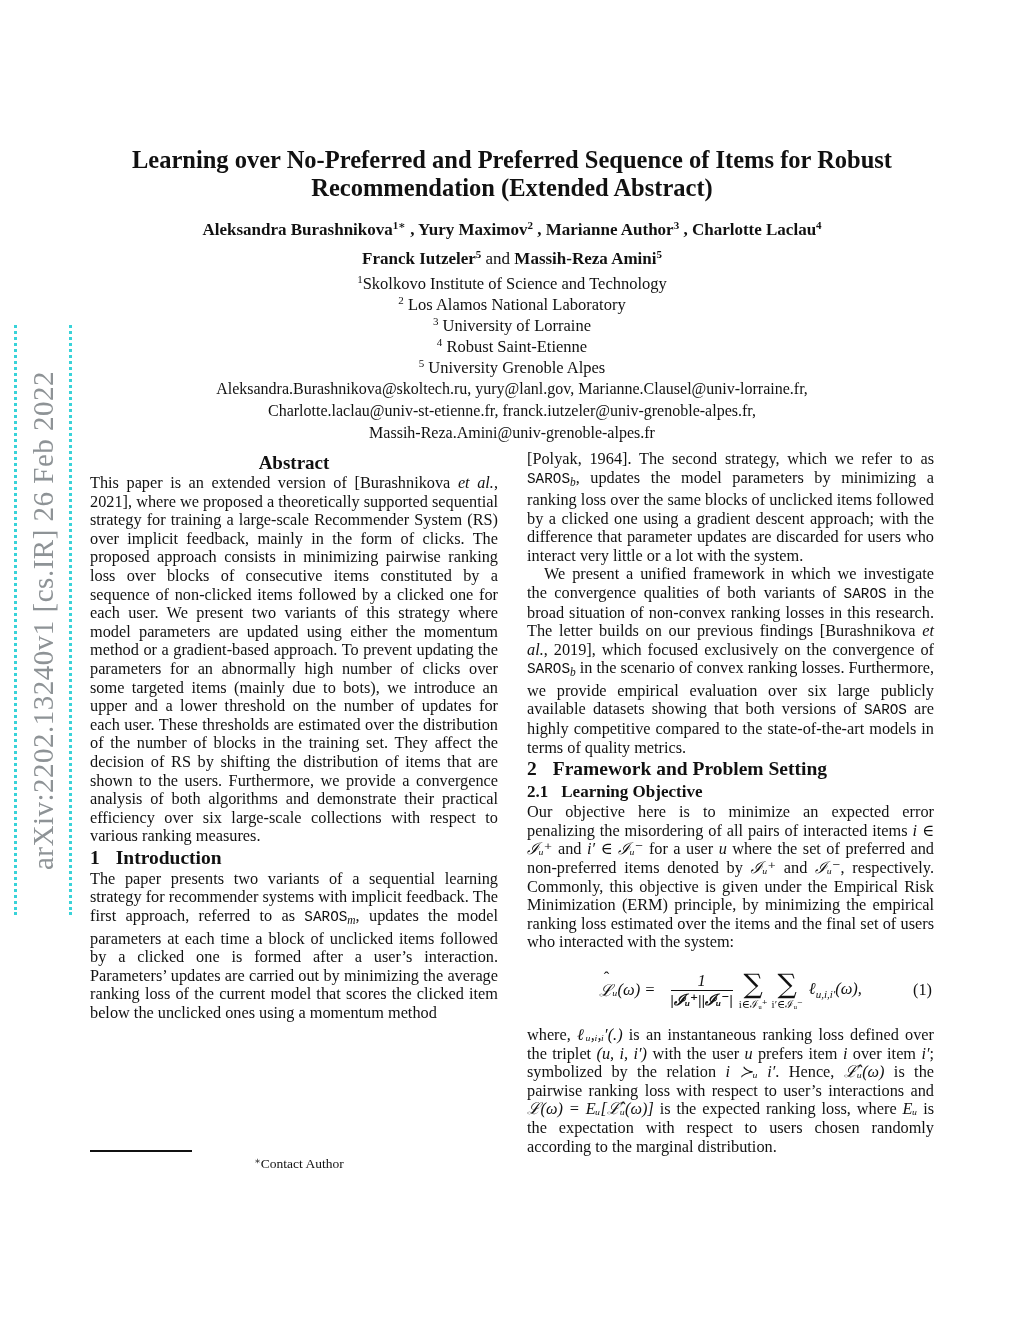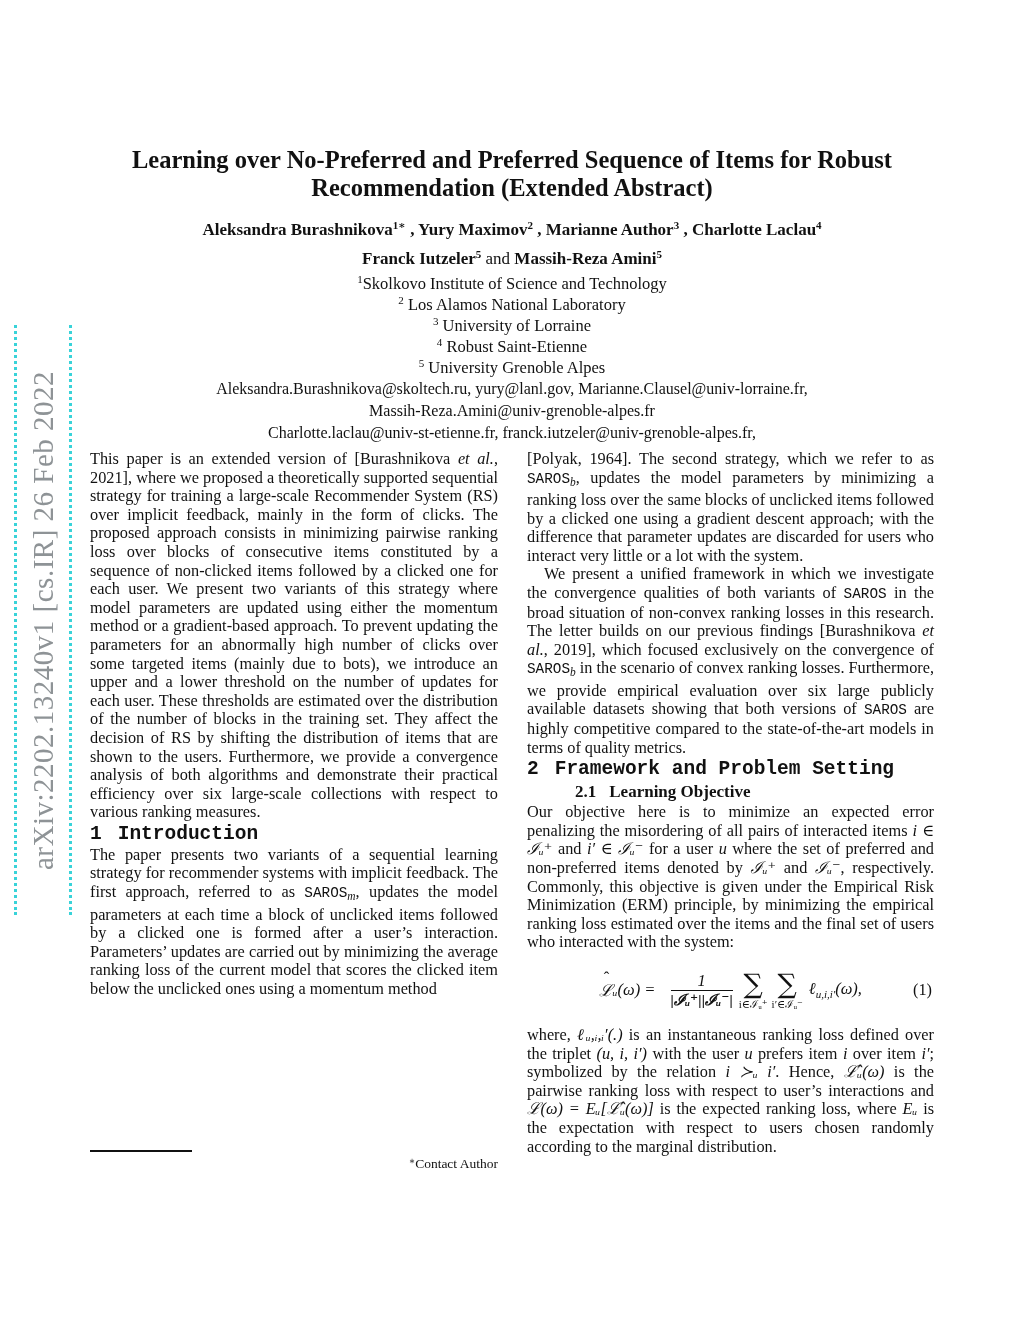--- a/index.html
+++ b/index.html
@@ -48,42 +48,41 @@
   .col-right { left: 527px; width: 407px; }
   p.body { font-size: 16.3px; line-height: 18.6px; margin: 0; }
   .indent { text-indent: 17px; }
 
   .abstract-title { text-align: center; font-size: 19px; font-weight: bold; margin: 2px 0 0 0; }
   .abstract-body { margin: 12px 33px 0 33px; font-size: 16.2px; line-height: 18.4px; }
 
   h2.sec {
     font-size: 19.5px; font-weight: bold; margin: 0; text-align: left;
     line-height: 24px;
-    font-family: Liberation Mono, monospace;
   }
   h3.subsec { font-size: 17px; font-weight: bold; margin: 0; text-align: left; line-height: 22px; }
   .sec-num { display: inline-block; margin-right: 16px; }
-  .subsec-num { display: inline-block; margin-right: 13px; margin-left: 48px; }
+  .subsec-num { display: inline-block; margin-right: 13px; }
   .h-intro { margin-top: 21px; }
   .p-intro { margin-top: 9px; }
   .h-framework { margin-top: 15px; }
   .h-objective { margin-top: 7px; }
   .p-objective { margin-top: 5px; }
   .p-where { margin-top: 7px; }
 
   
   .seg-i { font-style: italic; }
   .seg-m { font-family: "Liberation Mono", "DejaVu Sans Mono", monospace; font-size: 0.88em; }
   .seg-sub {
     font-style: italic; font-size: 0.7em; vertical-align: -0.25em;
     font-family: "Liberation Serif", "DejaVu Serif", serif;
   }
 
   
-  .footnote-block { position: absolute; left: 90px; top: 1150px; width: 408px; text-align: right; }
+  .footnote-block { position: absolute; left: 90px; top: 1150px; width: 408px; text-align: center; }
   .footnote-rule { width: 102px; border-top: 2px solid #111; margin: 0 0 3px 0; }
   .footnote-text { font-size: 13.5px; padding-left: 10px; }
   .footnote-text sup { font-size: 9.5px; vertical-align: 4px; }
 
   
   .equation {
     display: flex; align-items: center; justify-content: center;
     margin: 10px 0 8px 0; position: relative; height: 56px;
     text-align: center;
   }
@@ -124,26 +123,27 @@
     </div>
 
     <div class="affil"><sup class="s">1</sup><span>Skolkovo Institute of Science and Technology</span></div>
     <div class="affil"><sup class="s">2</sup><span> Los Alamos National Laboratory</span></div>
     <div class="affil"><sup class="s">3</sup><span> University of Lorraine</span></div>
     <div class="affil"><sup class="s">4</sup><span> Robust Saint-Etienne</span></div>
     <div class="affil"><sup class="s">5</sup><span> University Grenoble Alpes</span></div>
 
     <div class="emails">
       <div>Aleksandra.Burashnikova@skoltech.ru, yury@lanl.gov, Marianne.Clausel@univ-lorraine.fr,</div>
+      <div>Charlotte.laclau@univ-st-etienne.fr, franck.iutzeler@univ-grenoble-alpes.fr,</div>
       <div>Massih-Reza.Amini@univ-grenoble-alpes.fr</div>
-      <div>Charlotte.laclau@univ-st-etienne.fr, franck.iutzeler@univ-grenoble-alpes.fr,</div>
     </div>
   </div>
 
   <div class="col col-left">
+    <div class="abstract-title">Abstract</div>
     <p class="body abstract-body"><span>This paper is an extended version of [Burashnikova </span><span class="seg-i">et al.</span><span>, 2021], where we proposed a theoretically supported sequential strategy for training a large-scale Recommender System (RS) over implicit feedback, mainly in the form of clicks. The proposed approach consists in minimizing pairwise ranking loss over blocks of consecutive items constituted by a sequence of non-clicked items followed by a clicked one for each user. We present two variants of this strategy where model parameters are updated using either the momentum method or a gradient-based approach. To prevent updating the parameters for an abnormally high number of clicks over some targeted items (mainly due to bots), we introduce an upper and a lower threshold on the number of updates for each user. These thresholds are estimated over the distribution of the number of blocks in the training set. They affect the decision of RS by shifting the distribution of items that are shown to the users. Furthermore, we provide a convergence analysis of both algorithms and demonstrate their practical efficiency over six large-scale collections with respect to various ranking measures.</span></p>
 
     <h2 class="sec h-intro">
       <span class="sec-num">1</span><span>Introduction</span>
     </h2>
     <p class="body p-intro"><span>The paper presents two variants of a sequential learning strategy for recommender systems with implicit feedback. The first approach, referred to as </span><span class="seg-m">SAROS</span><span class="seg-sub">m</span><span>, updates the model parameters at each time a block of unclicked items followed by a clicked one is formed after a user’s interaction. Parameters’ updates are carried out by minimizing the average ranking loss of the current model that scores the clicked item below the unclicked ones using a momentum method</span></p>
   </div>
 
   <div class="footnote-block">
     <div class="footnote-rule"></div>

